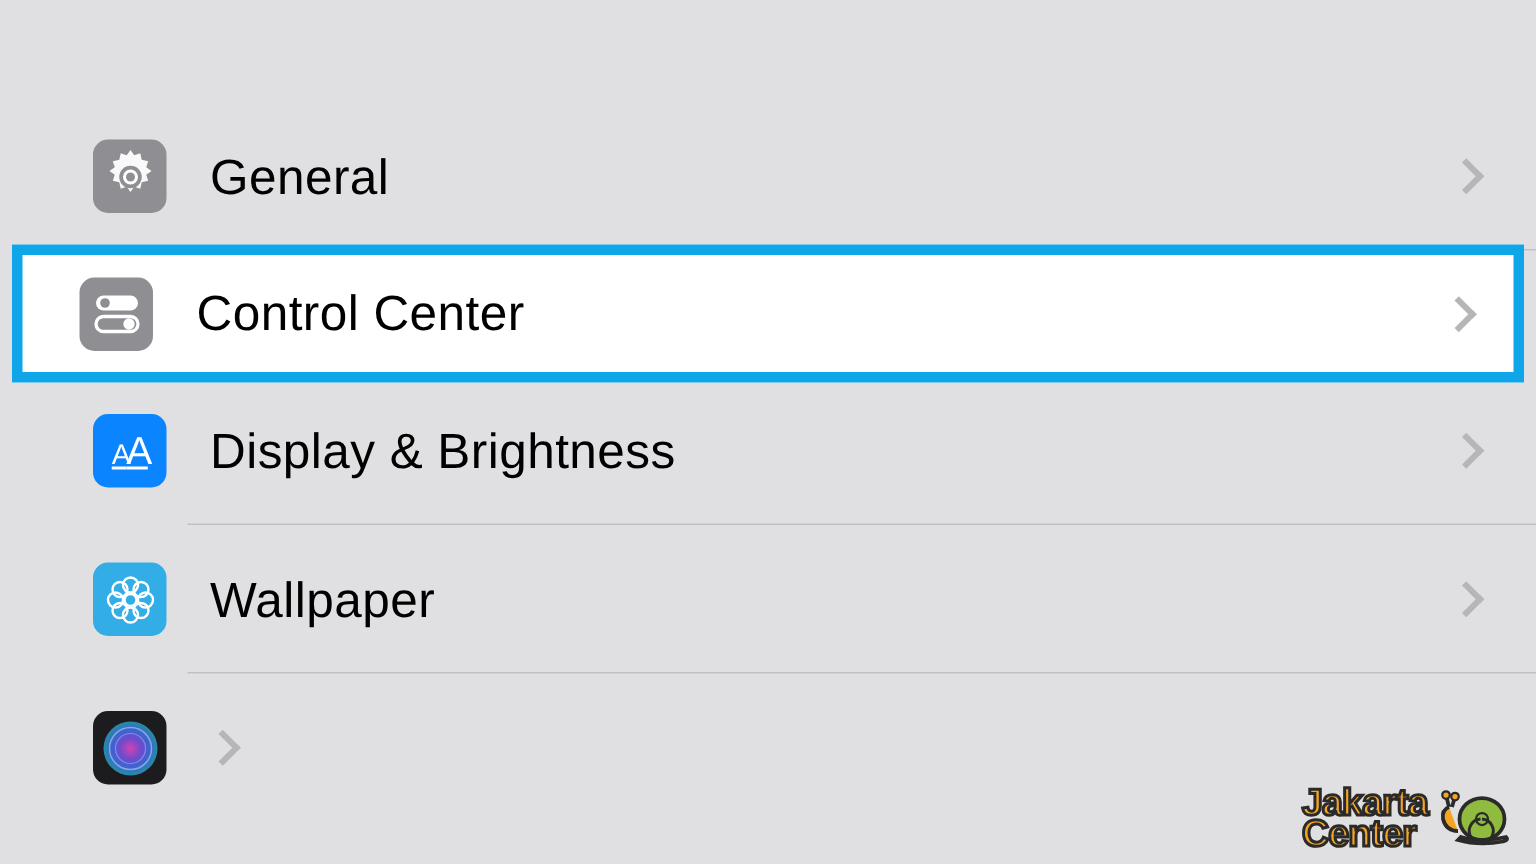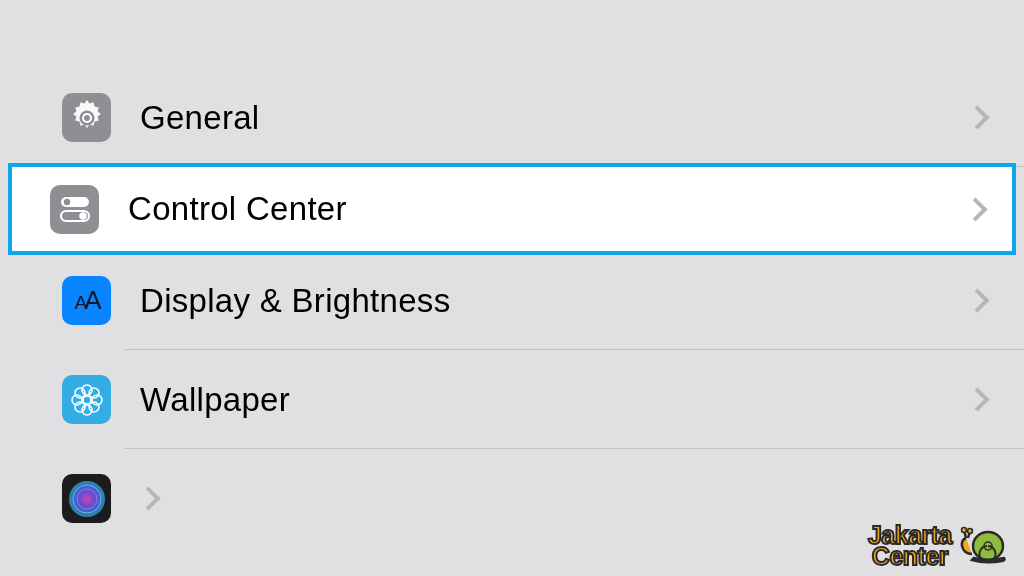--- a/index.html
+++ b/index.html
@@ -82,45 +82,46 @@
       position: absolute;
       bottom: 0;
       left: 125px;
       right: 0;
       height: 1px;
       background: #c1c1c3;
     }
     
     .highlighted-row {
       background: #ffffff;
-      border: 4px solid #0ea5e9;
+      border: 7px solid #0ea5e9;
       margin: -4px 8px;
       padding-left: 38px;
       padding-right: 10px;
       height: 92px;
     }
     
     
     .gear-svg {
       width: 40px;
       height: 40px;
     }
     
     
     .cc-svg {
       width: 36px;
       height: 36px;
     }
     
     
     .aa-text {
-      color: #0f172a;
+      color: #ffffff;
       font-size: 26px;
       font-weight: 400;
       letter-spacing: -3px;
+      text-decoration: underline;
     }
     .aa-text .small-a {
       font-size: 19px;
     }
     
     
     .flower-svg {
       width: 38px;
       height: 38px;
     }
@@ -136,21 +137,21 @@
       bottom: 8px;
       right: 12px;
       display: flex;
       align-items: center;
       gap: 4px;
     }
     
     .watermark-text {
       display: flex;
       flex-direction: column;
-      align-items: center;
+      align-items: flex-start;
       line-height: 0.85;
     }
     
     .watermark-text span {
       font-family: 'Comic Sans MS', cursive, sans-serif;
       font-weight: 900;
       font-size: 25px;
       color: #f4a623;
       -webkit-text-stroke: 2px #2a2a2a;
       text-stroke: 2px #2a2a2a;

